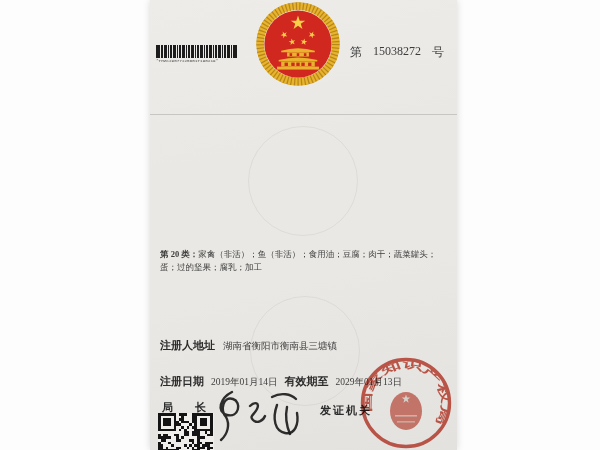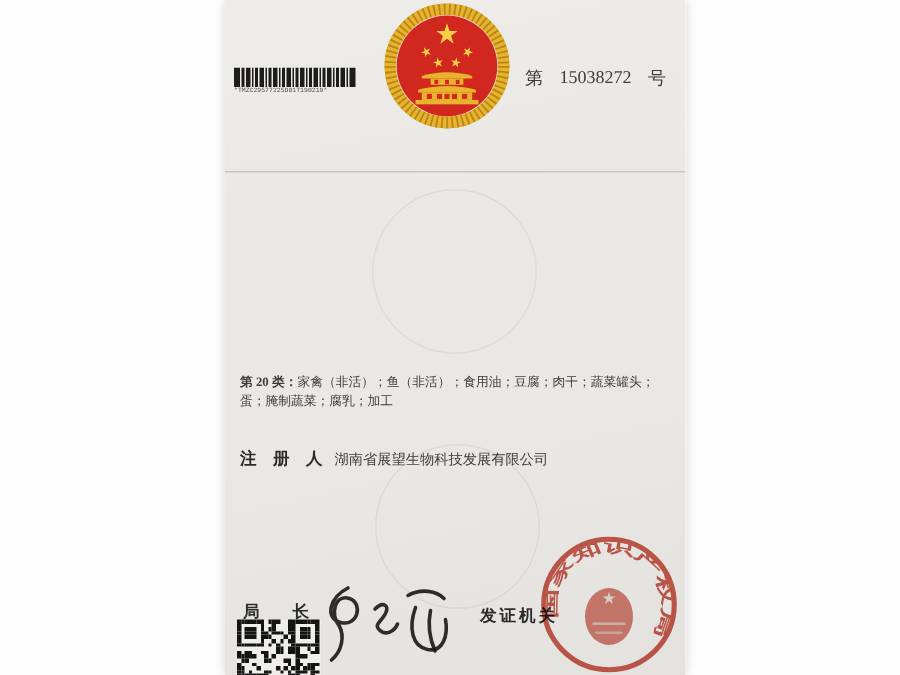--- a/index.html
+++ b/index.html
@@ -109,29 +109,35 @@
       <span>号</span>
     </div>
 
     <div class="divider"></div>
 
     <div class="wm wm1"></div>
     <div class="wm wm2"></div>
 
 
     <div class="goods-text">
-      <span class="goods-class">第 20 类：</span><span>家禽（非活）；鱼（非活）；食用油；豆腐；肉干；蔬菜罐头；蛋；腌制蔬菜；腐乳；加工</span>
-    </div>
-
-    <div class="info-row reg-row">
-      <span class="row-label">注　册　人</span>
-      <span class="row-value">湖南省展望生物科技发展有限公司</span>
-    </div>
-
-
+      <span class="goods-class">第 20 类：</span><span>家禽（非活）；鱼（非活）；食用油；豆腐；肉干；蔬菜罐头；蛋；过的坚果；腐乳；加工</span>
+    </div>
+
+
+    <div class="info-row addr-row">
+      <span class="row-label">注册人地址</span>
+      <span class="row-value">湖南省衡阳市衡南县三塘镇</span>
+    </div>
+
+    <div class="info-row date-row">
+      <span class="row-label">注册日期</span>
+      <span class="row-value">2019年01月14日</span>
+      <span class="row-label">有效期至</span>
+      <span class="row-value">2029年01月13日</span>
+    </div>
 
     <div class="director">局　　长</div>
 
     <svg class="signature" viewBox="0 0 106 64" aria-label="申长雨">
       <path d="M26 10 C14 16 10 30 21 33 C33 36 36 20 27 17 C17 14 14 28 20 35 C24 42 22 52 15 58"></path>
       <path d="M44 24 C49 19 54 21 51 27 C48 33 43 34 47 38 C51 42 57 39 59 34"></path>
       <path d="M66 15 C75 10 85 12 90 17"></path>
       <path d="M71 23 C66 37 69 49 79 51 C89 53 93 42 91 31"></path>
       <path d="M81 25 C79 35 81 45 84 52"></path>
     </svg>

